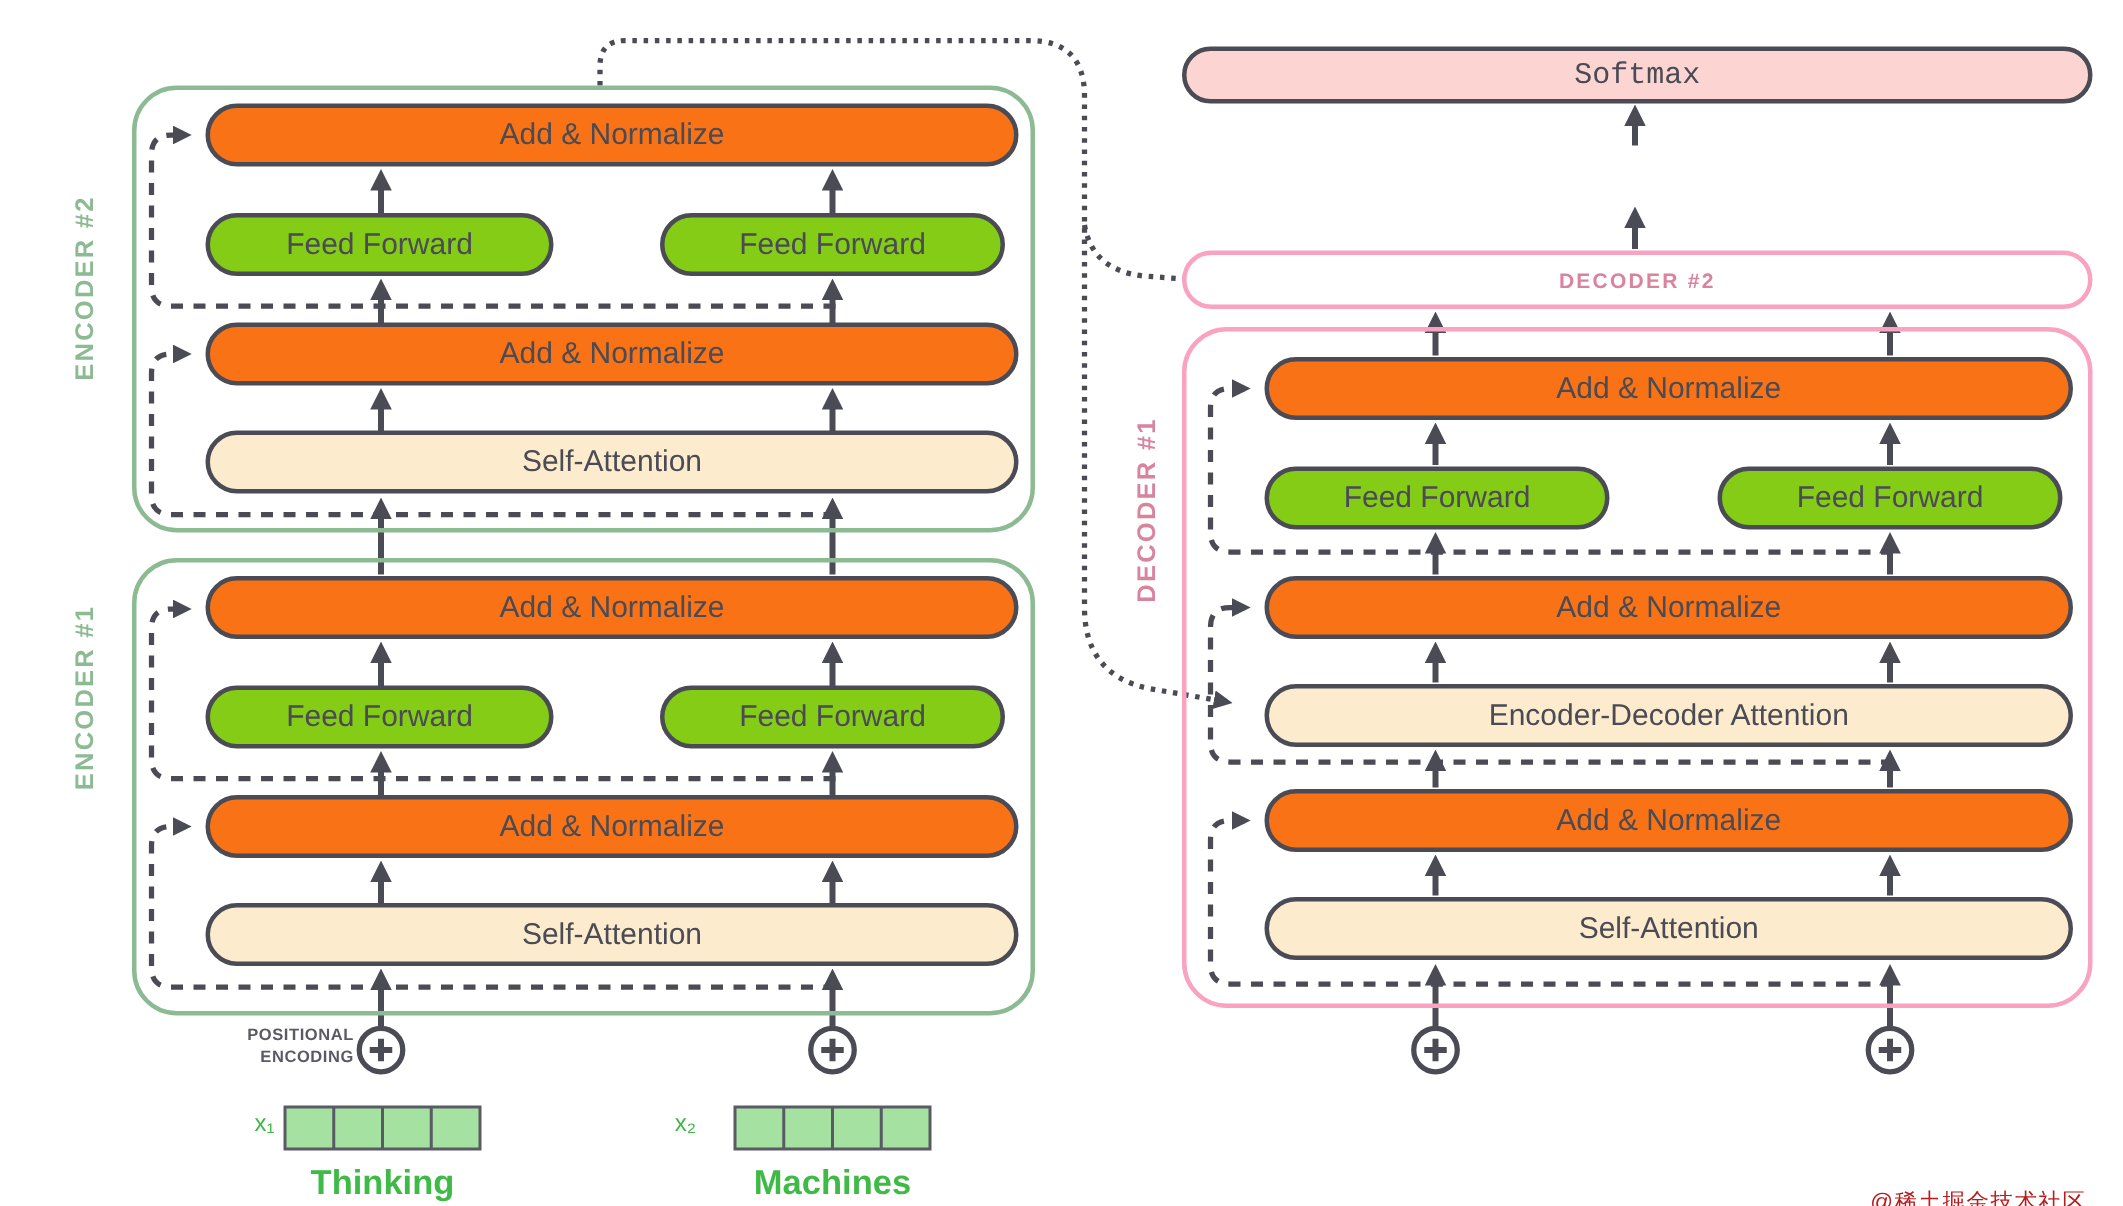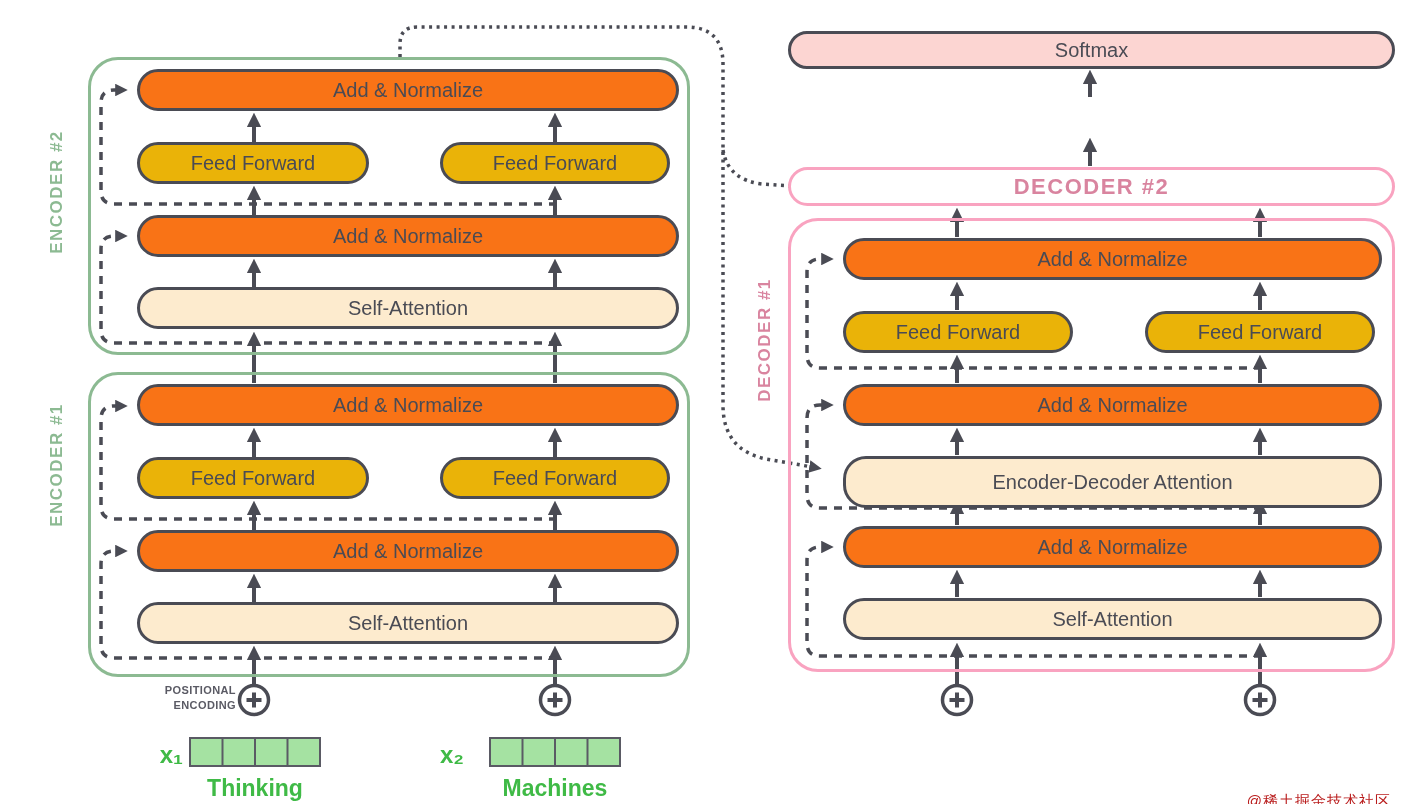--- a/index.html
+++ b/index.html
@@ -8,48 +8,48 @@
     font-family:"Liberation Sans", sans-serif; overflow:hidden;
   }
   svg.wires { position:absolute; left:0; top:0; }
   .pill {
     position:absolute; box-sizing:border-box;
     border:3.5px solid #4a4b54; border-radius:23px;
     display:flex; align-items:center; justify-content:center;
     font-size:20px; color:#4a4b54; white-space:nowrap;
   }
   .pill.green  { background:#f97316; }
-  .pill.blue   { background:#eab308; }
+  .pill.blue   { background:#84cc16; }
   .pill.orange { background:#fdebce; }
   .pill.pink   { background:#fcd5d2; }
   .pill.purple { background:#eddcf6; }
   .pill.outline-pink {
     background:#ffffff; border:3px solid #f9a3c0; color:#d9849f;
-    font-weight:600; letter-spacing:1.5px; font-size:22px;
+    font-weight:600; letter-spacing:1.5px; font-size:14px;
   }
   .frame {
     position:absolute; box-sizing:border-box; border-radius:30px;
     background:transparent; border:3px solid;
   }
   .frame.enc { border-color:#8cba92; }
   .frame.dec { border-color:#f9a3c0; }
   .vlabel {
     position:absolute; width:150px; text-align:center;
     transform:rotate(-90deg); transform-origin:center;
     font-size:17px; font-weight:600; letter-spacing:1.5px; white-space:nowrap;
   }
   .vlabel.enc { color:#8cba92; }
   .vlabel.dec { color:#d9849f; }
   .poslabel {
     position:absolute; left:128px; top:683px; width:108px; text-align:right;
     font-size:11px; font-weight:700; color:#5a5a64; line-height:15px;
     letter-spacing:0.4px;
   }
   .xvar {
-    position:absolute; font-size:24px; font-weight:700; color:#3fba46; width:28px;
+    position:absolute; font-size:16px; font-weight:400; color:#3fba46; width:28px;
     text-align:right;
   }
   .word {
     position:absolute; width:160px; text-align:center;
     font-size:23px; font-weight:700; color:#3fba46;
   }
   .watermark {
     position:absolute; right:24px; top:792px; font-size:15px; color:#b91c1c;
     letter-spacing:1px;
   }
@@ -151,40 +151,40 @@
   </svg>
 
   <div class="frame enc" style="left:88px; top:57px; width:602px; height:298px;"></div>
   <div class="frame enc" style="left:88px; top:372px; width:602px; height:305px;"></div>
   <div class="vlabel enc" style="left:-18px; top:182px;">ENCODER #2</div>
   <div class="vlabel enc" style="left:-18px; top:455px;">ENCODER #1</div>
 
   <div class="frame dec" style="left:788px; top:218px; width:607px; height:454px;"></div>
   <div class="vlabel dec" style="left:690px; top:330px;">DECODER #1</div>
 
-  <div class="pill pink" style="left:788px; top:31px; width:607px; height:38px;">Softmax</div>
+  <div class="pill pink" style="left:788px; top:31px; width:607px; height:38px;font-family:Liberation Mono, monospace;">Softmax</div>
   <div class="pill outline-pink" style="left:788px; top:167px; width:607px; height:39px;">DECODER #2</div>
 
   <div class="pill green" style="left:137px; top:69px;  width:542px; height:42px;">Add &amp; Normalize</div>
   <div class="pill blue" style="left:137px; top:142px; width:232px; height:42px;">Feed Forward</div>
   <div class="pill blue" style="left:440px; top:142px; width:230px; height:42px;">Feed Forward</div>
   <div class="pill green" style="left:137px; top:215px; width:542px; height:42px;">Add &amp; Normalize</div>
   <div class="pill orange" style="left:137px; top:287px; width:542px; height:42px;">Self-Attention</div>
 
   <div class="pill green" style="left:137px; top:384px; width:542px; height:42px;">Add &amp; Normalize</div>
   <div class="pill blue" style="left:137px; top:457px; width:232px; height:42px;">Feed Forward</div>
   <div class="pill blue" style="left:440px; top:457px; width:230px; height:42px;">Feed Forward</div>
   <div class="pill green" style="left:137px; top:530px; width:542px; height:42px;">Add &amp; Normalize</div>
   <div class="pill orange" style="left:137px; top:602px; width:542px; height:42px;">Self-Attention</div>
 
   <div class="pill green" style="left:843px; top:238px; width:539px; height:42px;">Add &amp; Normalize</div>
   <div class="pill blue" style="left:843px; top:311px; width:230px; height:42px;">Feed Forward</div>
   <div class="pill blue" style="left:1145px; top:311px; width:230px; height:42px;">Feed Forward</div>
   <div class="pill green" style="left:843px; top:384px; width:539px; height:42px;">Add &amp; Normalize</div>
-  <div class="pill orange" style="left:843px; top:456px; width:539px; height:52px;">Encoder-Decoder Attention</div>
+  <div class="pill orange" style="left:843px; top:456px; width:539px; height:42px;">Encoder-Decoder Attention</div>
   <div class="pill green" style="left:843px; top:526px; width:539px; height:42px;">Add &amp; Normalize</div>
   <div class="pill orange" style="left:843px; top:598px; width:539px; height:42px;">Self-Attention</div>
 
   <div class="poslabel">
     <span>POSITIONAL</span><br>
     <span>ENCODING</span>
   </div>
 
   <div class="xvar" style="left:155px; top:741px;">x₁</div>
   <div class="xvar" style="left:436px; top:741px;">x₂</div>

